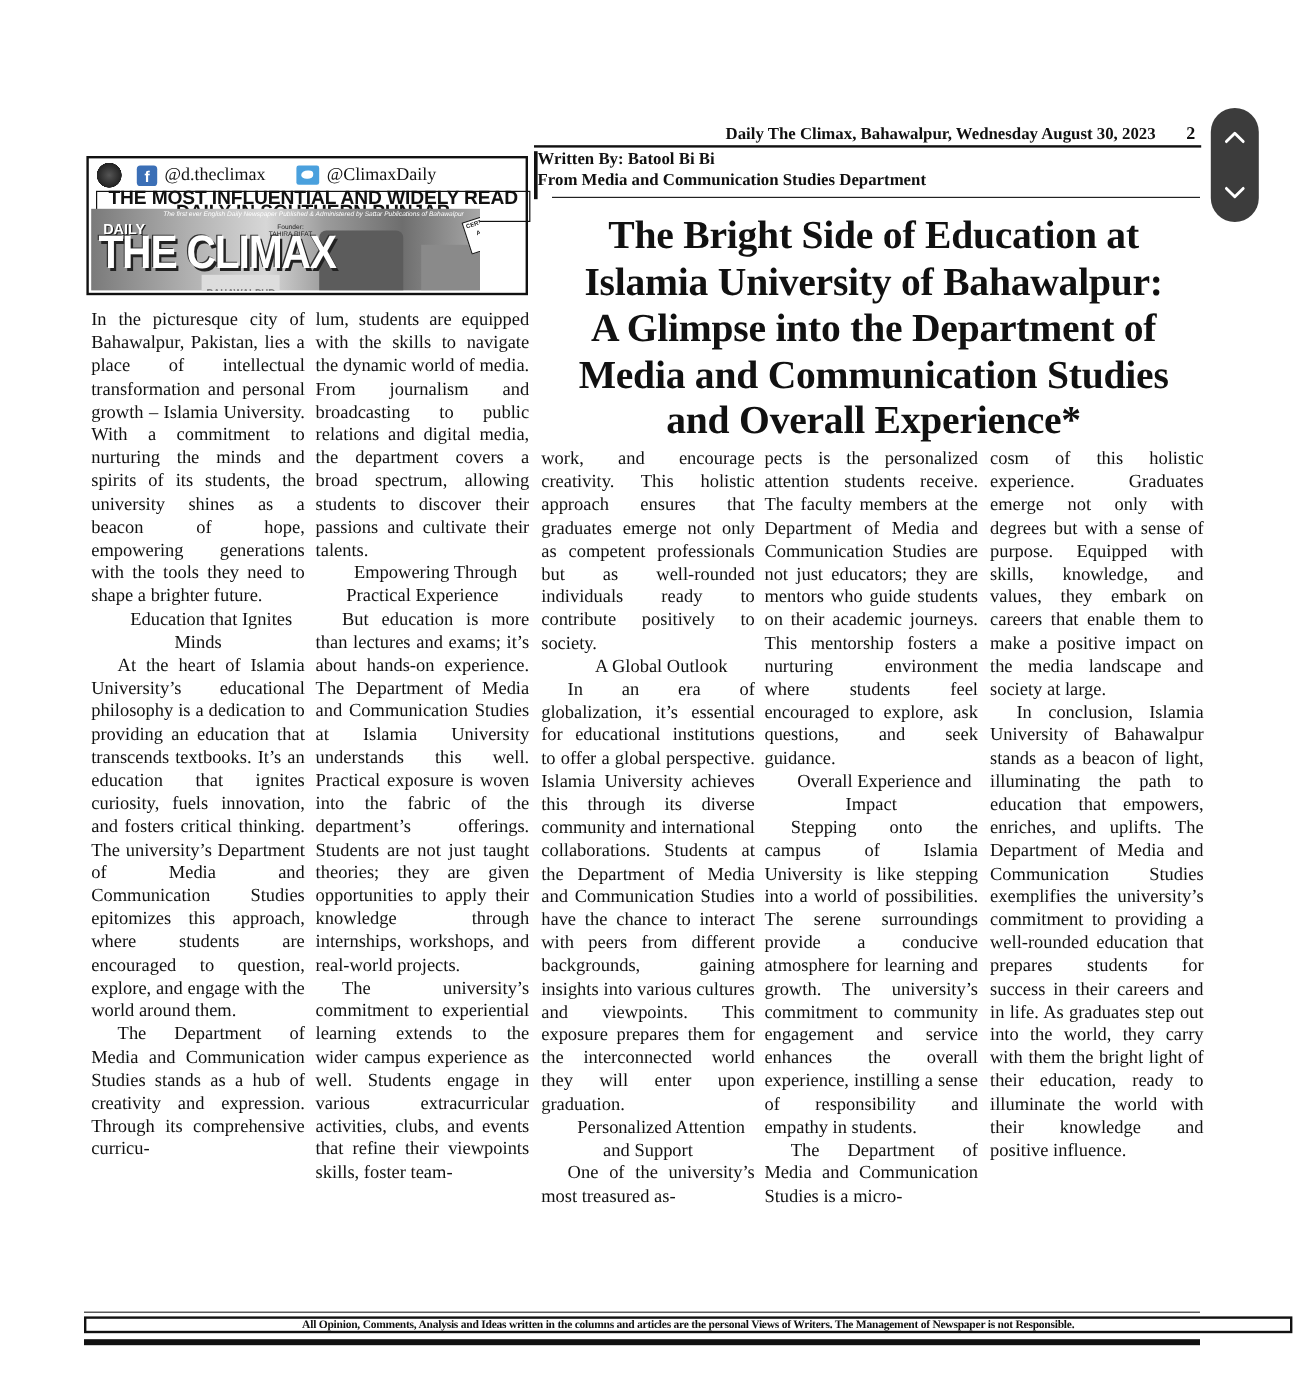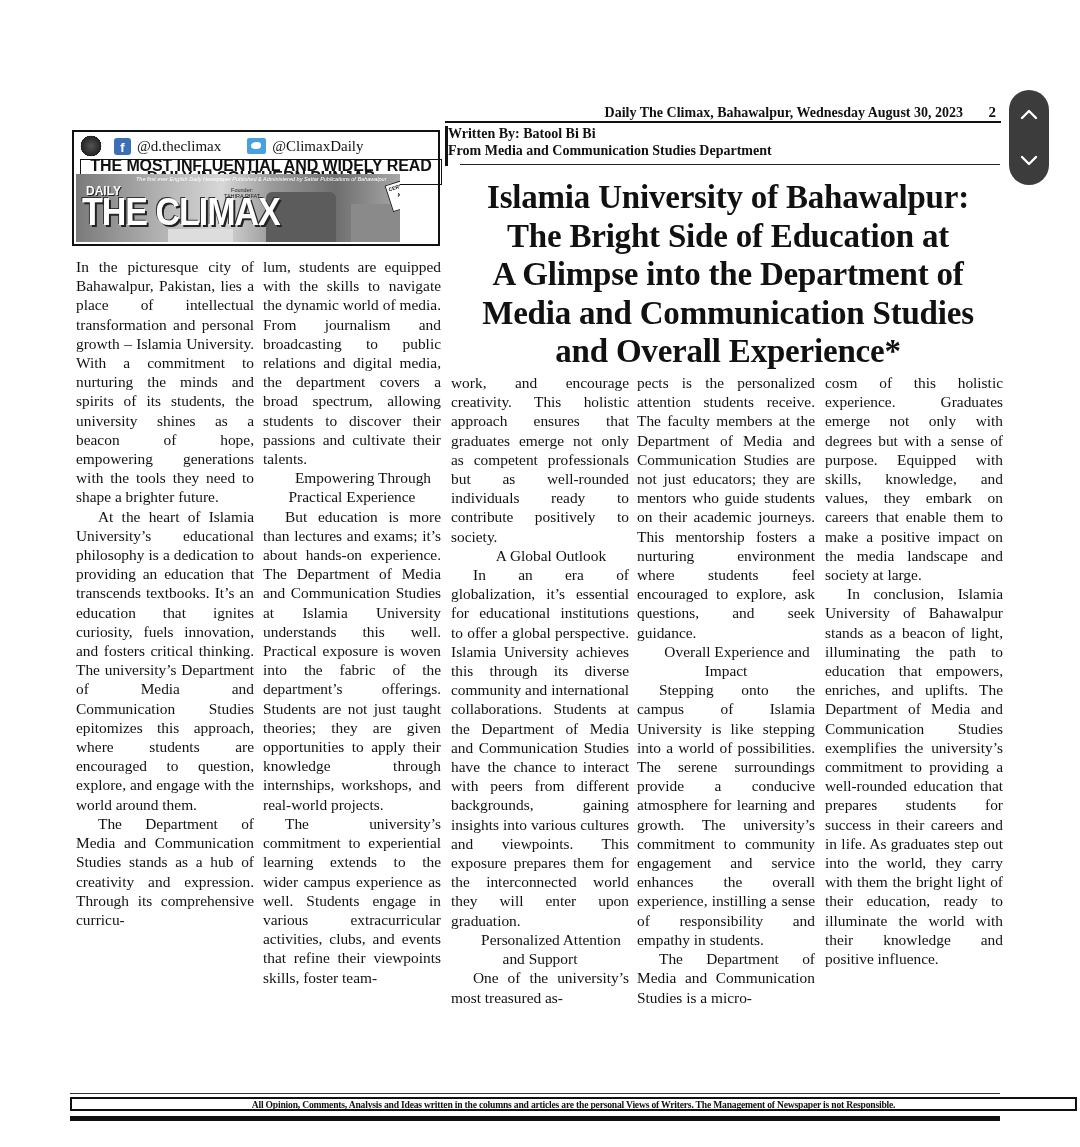--- a/index.html
+++ b/index.html
@@ -91,29 +91,30 @@
 </div>
 
 <div class="abs byline-bar"></div>
 <div class="abs byline">
   <div>Written By: Batool Bi Bi</div>
   <div>From Media and Communication Studies Department</div>
 </div>
 <div class="abs rule-by"></div>
 
 <div class="abs headline">
+  <div>The Bright Side of Education at</div>
   <div>Islamia University of Bahawalpur:</div>
-  <div>The Bright Side of Education at</div>
   <div>A Glimpse into the Department of</div>
   <div>Media and Communication Studies</div>
   <div>and Overall Experience*</div>
 </div>
 
 <div class="abs col c1">
   <p>In the picturesque city of Bahawalpur, Pakistan, lies a place of intellectual transformation and personal growth – Islamia University. With a commitment to nurturing the minds and spirits of its students, the university shines as a beacon of hope, empowering generations with the tools they need to shape a brighter future.</p>
+  <p class="sub">Education that Ignites Minds</p>
   <p class="ind">At the heart of Islamia University’s educational philosophy is a dedication to providing an education that transcends textbooks. It’s an education that ignites curiosity, fuels innovation, and fosters critical thinking. The university’s Department of Media and Communication Studies epitomizes this approach, where students are encouraged to question, explore, and engage with the world around them.</p>
   <p class="ind">The Department of Media and Communication Studies stands as a hub of creativity and expression. Through its comprehensive curricu-</p>
 </div>
 
 <div class="abs col c2">
   <p>lum, students are equipped with the skills to navigate the dynamic world of media. From journalism and broadcasting to public relations and digital media, the department covers a broad spectrum, allowing students to discover their passions and cultivate their talents.</p>
   <p class="sub">Empowering Through Practical Experience</p>
   <p class="ind">But education is more than lectures and exams; it’s about hands-on experience. The Department of Media and Communication Studies at Islamia University understands this well. Practical exposure is woven into the fabric of the department’s offerings. Students are not just taught theories; they are given opportunities to apply their knowledge through internships, workshops, and real-world projects.</p>
   <p class="ind">The university’s commitment to experiential learning extends to the wider campus experience as well. Students engage in various extracurricular activities, clubs, and events that refine their viewpoints skills, foster team-</p>
 </div>

